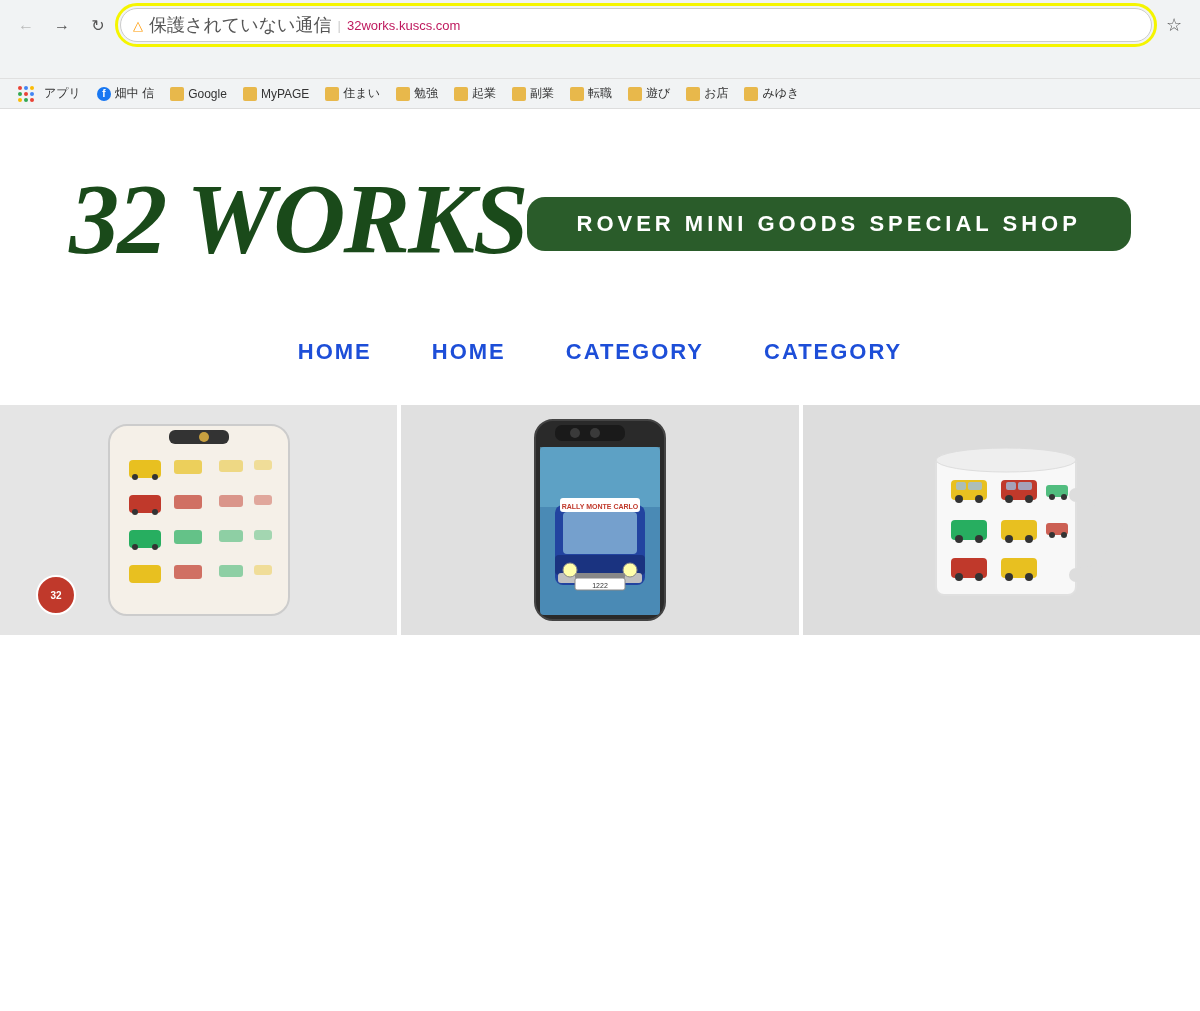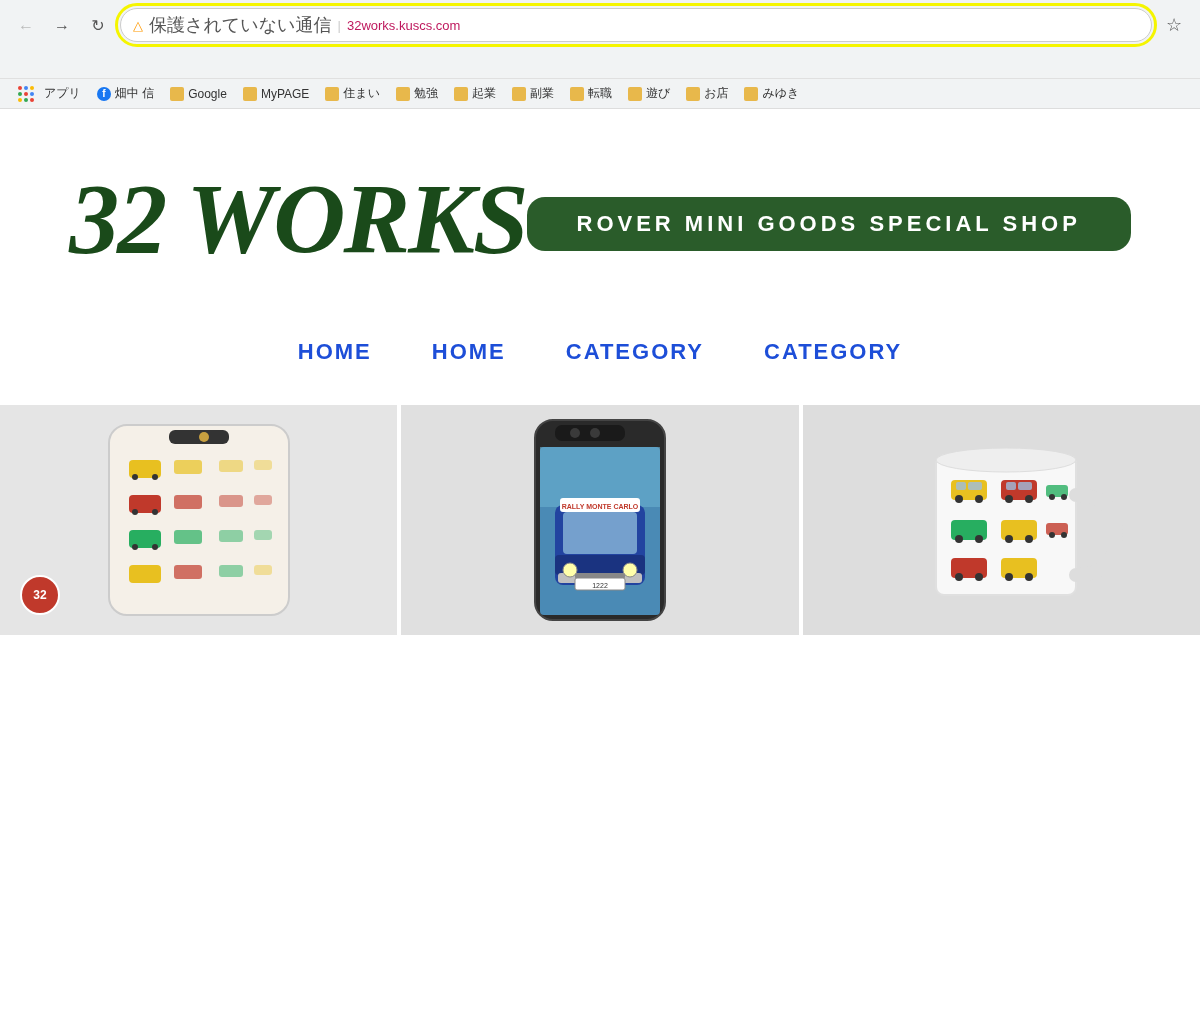--- a/index.html
+++ b/index.html
@@ -220,30 +220,30 @@
       width: 100%;
       height: 230px;
       display: flex;
       align-items: center;
       justify-content: center;
     }
 
     .badge-32 {
       position: absolute;
       bottom: 20px;
-      left: 20px;
+      left: 36px;
       width: 40px;
       height: 40px;
       background: #c0392b;
       border-radius: 50%;
       display: flex;
       align-items: center;
       justify-content: center;
       color: white;
-      font-size: 12px;
+      font-size: 10px;
       font-weight: bold;
       border: 2px solid white;
     }
   </style>
 </head>
 <body>
 
 <div class="browser-chrome">
 
   <div class="browser-toolbar">

